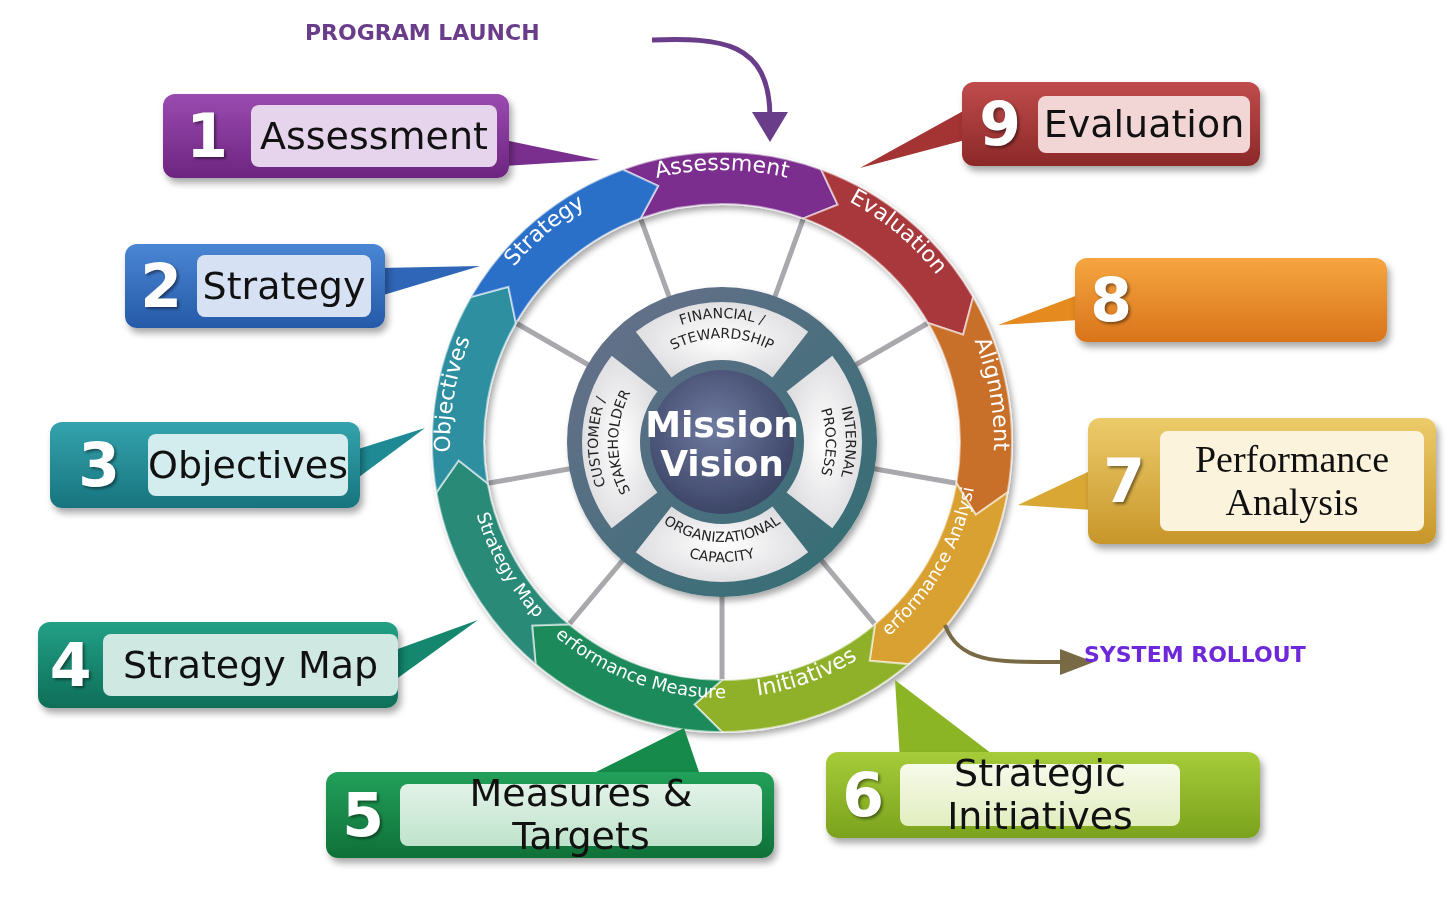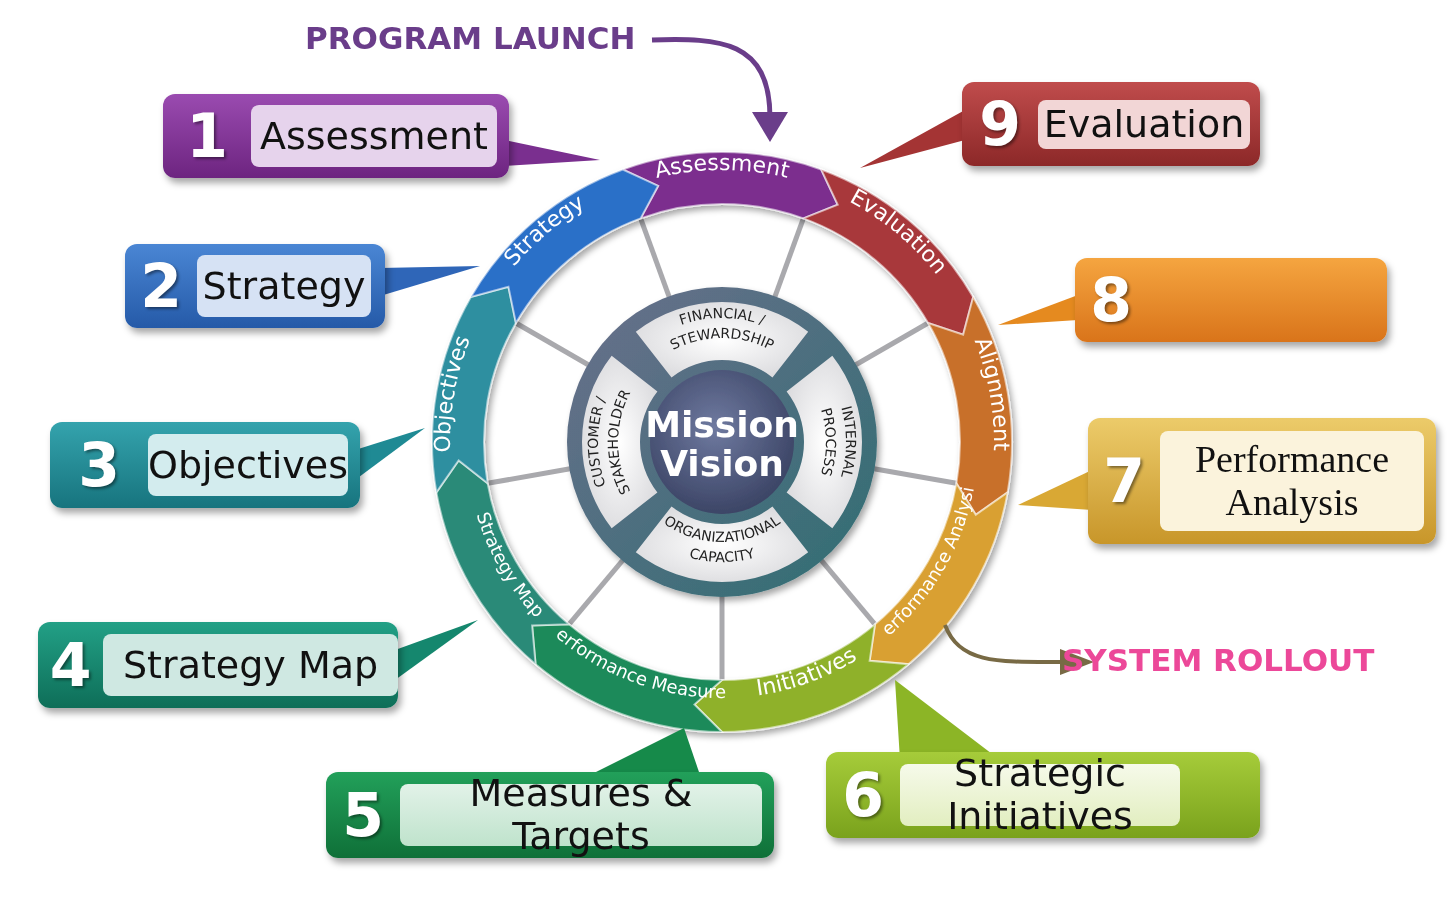--- a/index.html
+++ b/index.html
@@ -1,21 +1,21 @@
 <!DOCTYPE html>
 <html><head>
 <meta charset="utf-8">
 <style>
   html, body { margin:0; padding:0; background:#ffffff; }
   body { width:1452px; height:920px; position:relative; overflow:hidden; font-family:"DejaVu Sans", sans-serif; }
   #stage { position:absolute; left:0; top:0; width:1452px; height:920px; }
   .callout { position:absolute; border-radius:12px; box-shadow:3px 5px 7px rgba(0,0,0,0.35); display:flex; align-items:center; box-sizing:border-box; }
   .callout .num { color:#fff; font-family:"DejaVu Sans", sans-serif; font-weight:bold; font-size:60px; text-align:center; text-shadow:2px 2px 3px rgba(0,0,0,0.45); line-height:1; }
   .callout .label { border-radius:8px; display:flex; align-items:center; justify-content:center; text-align:center; color:#111; font-family:"DejaVu Sans", sans-serif; font-size:38px; line-height:1.12; box-sizing:border-box; padding:0 10px; }
-  .flow-label { position:absolute; font-family:"DejaVu Sans", sans-serif; font-weight:bold; font-size:31px; white-space:nowrap; letter-spacing:0px; }
+  .flow-label { position:absolute; font-family:"DejaVu Sans", sans-serif; font-weight:bold; font-size:22px; white-space:nowrap; letter-spacing:0px; }
   svg text { font-family:"DejaVu Sans", sans-serif; }
 </style>
 </head>
 <body>
 
 <div id="stage">
 
   <svg id="wheel" width="1452" height="920" style="position:absolute;left:0;top:0;">
     <defs>
       <radialGradient id="hubGrad" cx="45%" cy="40%" r="60%">
@@ -122,21 +122,21 @@
       </g>
 
     <path d="M652,40 C720,38 770,40 770,118" fill="none" stroke="#6a3d8a" stroke-width="5"></path>
     <path d="M752,112 L788,112 L770,142 z" fill="#6a3d8a"></path>
 
     <path d="M945,625 C960,665 1000,662 1070,662" fill="none" stroke="#786a45" stroke-width="4"></path>
     <path d="M1060,649 L1094,662 L1060,675 z" fill="#786a45"></path>
   </svg>
 
   <div class="flow-label" style="left:305px;top:20px;color:#6a3d8a;">PROGRAM LAUNCH</div>
-  <div class="flow-label" style="left:1062px;top:642px;color:#ec4899;">SYSTEM ROLLOUT</div>
+  <div class="flow-label" style="left:1084px;top:642px;color:#6d28d9;">SYSTEM ROLLOUT</div>
 
   <div class="callout" style="left:163px;top:94px;width:346px;height:84px;background:linear-gradient(#9a4bb0,#6d2480);">
     <div class="num" style="width:88px;">1</div>
     <div class="label" style="width:246px;height:62px;background:#e6d3ec;">Assessment</div>
   </div>
 
   <div class="callout" style="left:125px;top:244px;width:260px;height:84px;background:linear-gradient(#4a86d4,#255aa8);">
     <div class="num" style="width:72px;">2</div>
     <div class="label" style="width:174px;height:62px;background:#d6e2f4;">Strategy</div>
   </div>
@@ -165,16 +165,16 @@
     <div class="num" style="width:72px;">7</div>
     <div class="label" style="width:264px;height:100px;background:#fbf3dc;font-family:Liberation Serif, serif;">Performance Analysis</div>
   </div>
 
   <div class="callout" style="left:1075px;top:258px;width:312px;height:84px;background:linear-gradient(#f5a540,#d9741a);">
     <div class="num" style="width:72px;">8</div>
   </div>
 
   <div class="callout" style="left:962px;top:82px;width:298px;height:84px;background:linear-gradient(#c04c4c,#8c2828);">
     <div class="num" style="width:76px;">9</div>
-    <div class="label" style="width:212px;height:49px;background:#f2d6d6;">Evaluation</div>
+    <div class="label" style="width:212px;height:57px;background:#f2d6d6;">Evaluation</div>
   </div>
 
 </div>
 
 </body></html>

